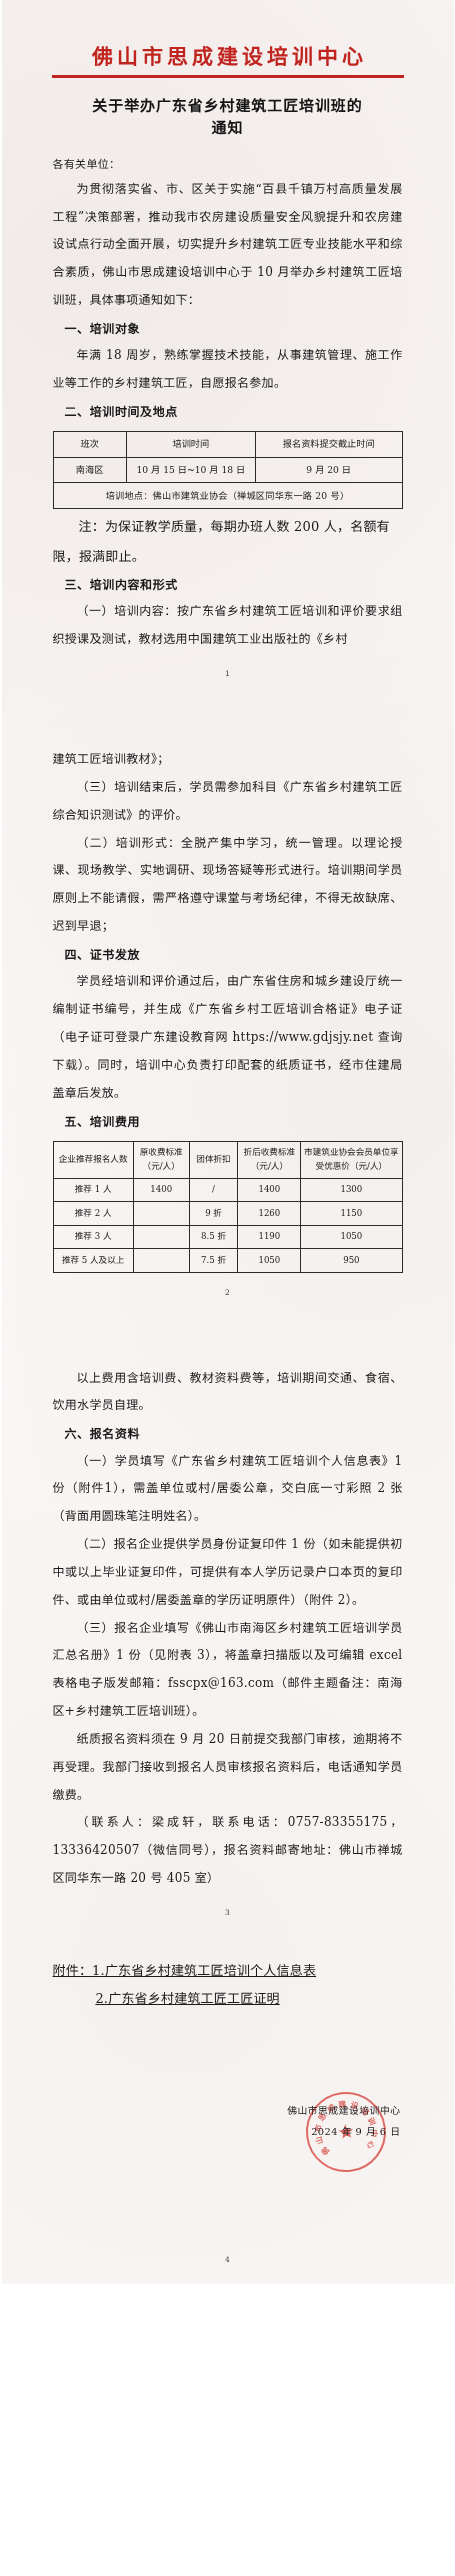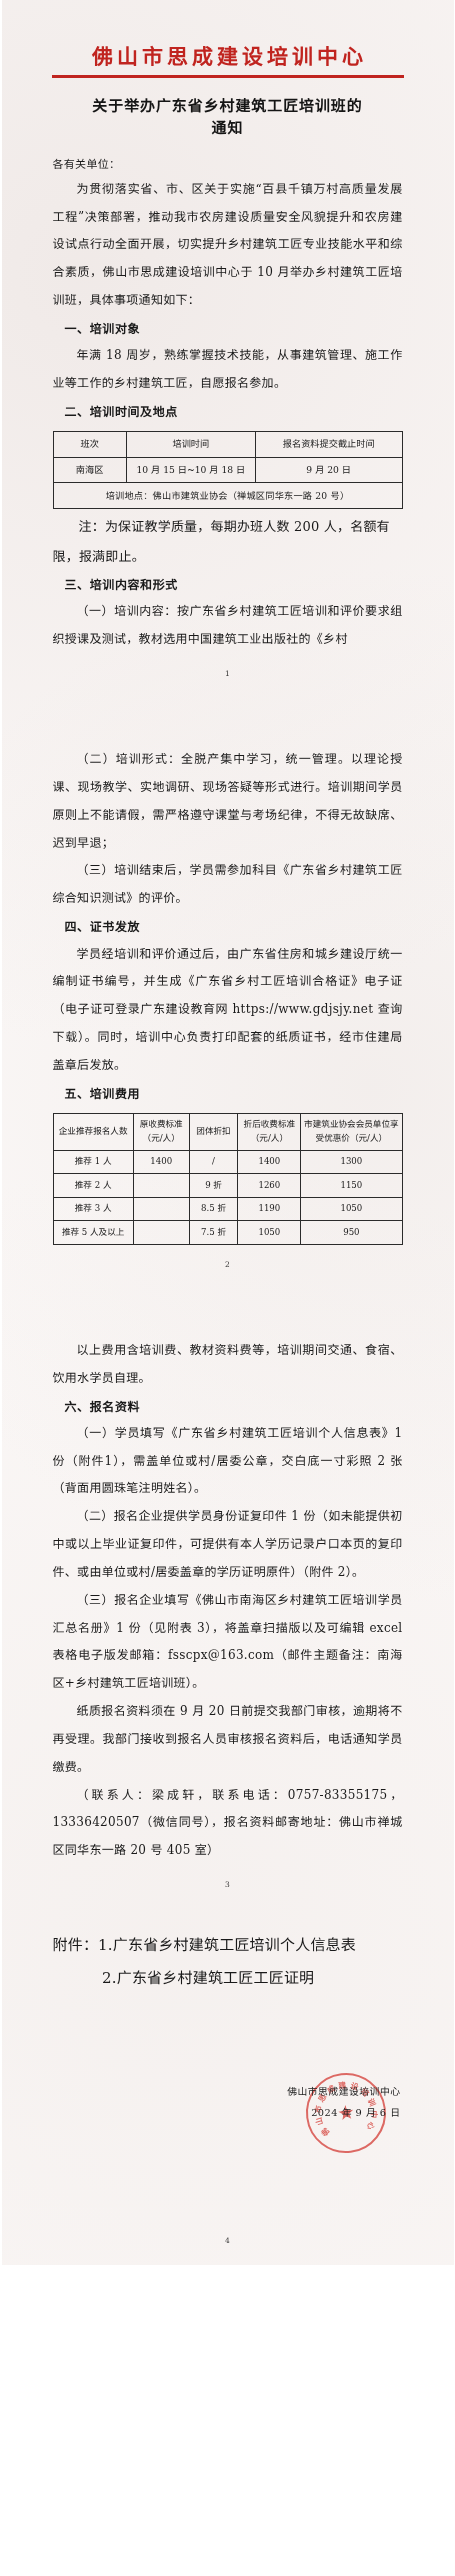--- a/index.html
+++ b/index.html
@@ -122,24 +122,25 @@
     color: #333;
     margin-top: 15px;
     font-family: "DejaVu Serif", "Liberation Serif", serif;
   }
   .page-gap { height: 68px; }
   .page-gap.small { height: 40px; }
   .page-gap.tiny { height: 19.5px; }
 
   
   .attach-block {
-    font-size: 15px;
+    font-size: 13px;
     line-height: 2.2;
     margin: 0 51px;
     letter-spacing: 0.2px;
+    text-decoration: underline;
   }
   .attach-first { text-indent: 0; }
   .attach-item { margin-left: 3.3em; }
 
   
   .sign-block {
     position: relative;
     margin: 86px 53px 0 0;
     text-align: right;
     font-size: 9.8px;
@@ -236,22 +237,23 @@
     </table>
   </div>
   <div class="note">注：为保证教学质量，每期办班人数 200 人，名额有限，报满即止。</div>
 
   <h2 class="sec">三、培训内容和形式</h2>
   <p class="para">（一）培训内容：按广东省乡村建筑工匠培训和评价要求组织授课及测试，教材选用中国建筑工业出版社的《乡村</p>
 
   <div class="page-num">1</div>
   <div class="page-gap"></div>
 
+  <p class="para noindent">建筑工匠培训教材》；</p>
+  <p class="para">（三）培训结束后，学员需参加科目《广东省乡村建筑工匠综合知识测试》的评价。</p>
   <p class="para">（二）培训形式：全脱产集中学习，统一管理。以理论授课、现场教学、实地调研、现场答疑等形式进行。培训期间学员原则上不能请假，需严格遵守课堂与考场纪律，不得无故缺席、迟到早退；</p>
-  <p class="para">（三）培训结束后，学员需参加科目《广东省乡村建筑工匠综合知识测试》的评价。</p>
 
   <h2 class="sec">四、证书发放</h2>
   <p class="para">学员经培训和评价通过后，由广东省住房和城乡建设厅统一编制证书编号，并生成《广东省乡村工匠培训合格证》电子证（电子证可登录广东建设教育网 https://www.gdjsjy.net 查询下载）。同时，培训中心负责打印配套的纸质证书，经市住建局盖章后发放。</p>
 
   <h2 class="sec">五、培训费用</h2>
   <div class="tbl-wrap">
     <table class="doc-tbl fee">
       <thead>
         <tr>
           <th class="fee-head-cell" style="width:23%">企业推荐报名人数</th>

